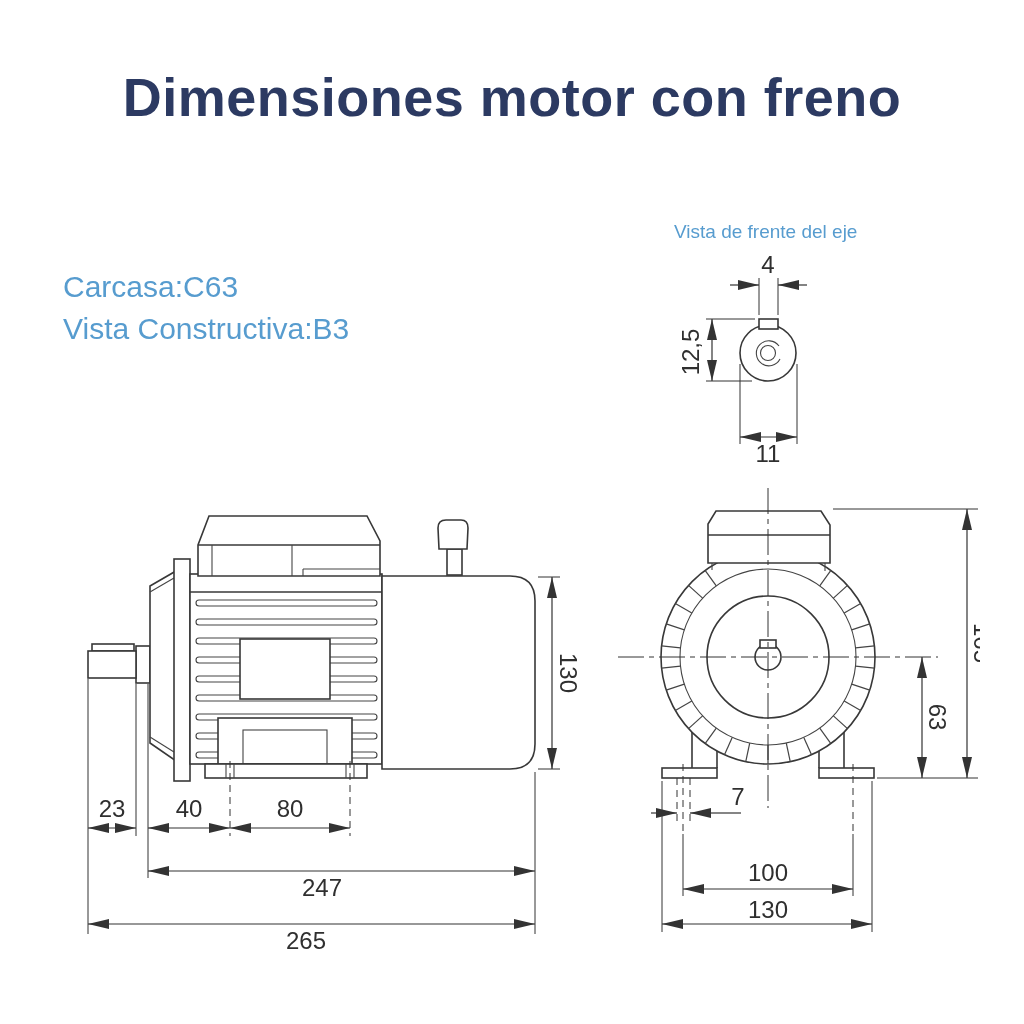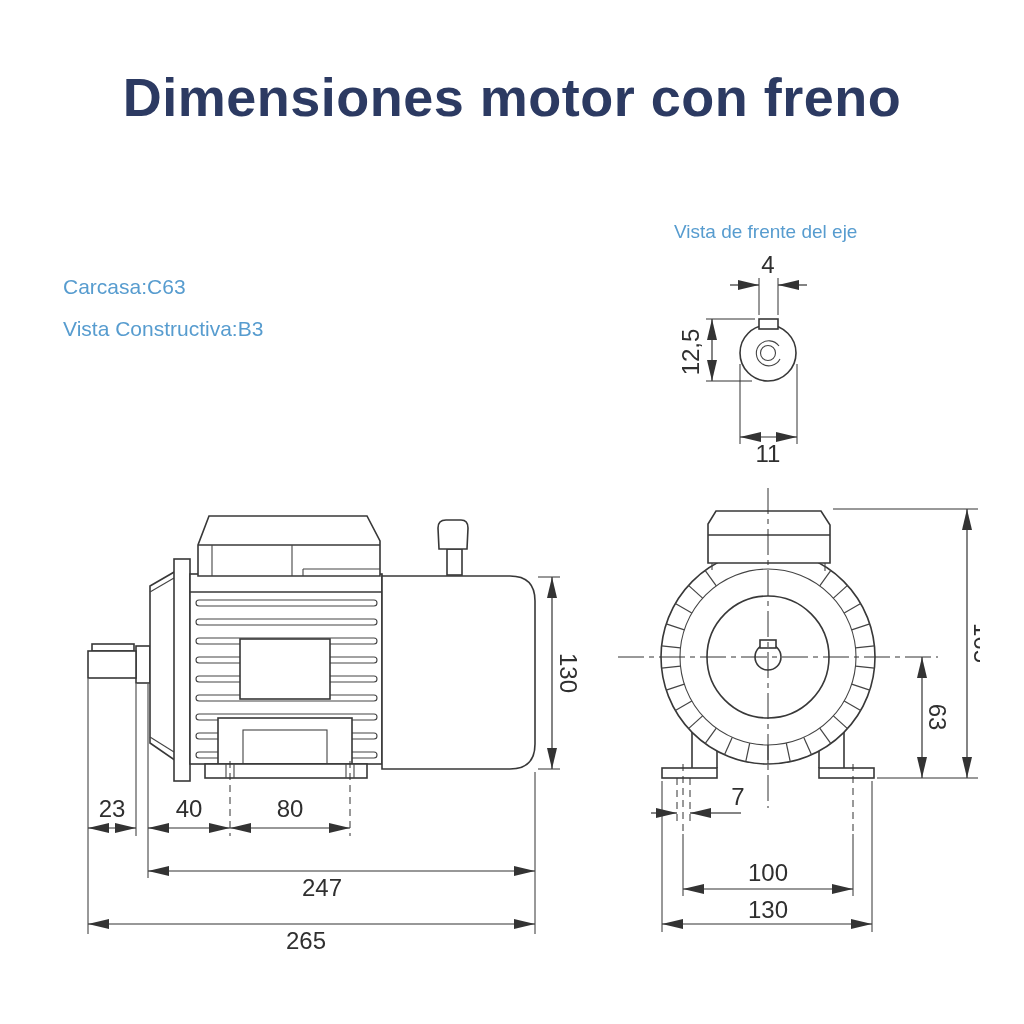--- a/index.html
+++ b/index.html
@@ -1,20 +1,20 @@
 <!DOCTYPE html>
 <html><head>
 <meta charset="utf-8">
 <style>
   html,body{margin:0;padding:0;background:#ffffff;}
   .page{position:relative;width:980px;height:1024px;background:#fff;overflow:hidden;
         font-family:"Liberation Sans", sans-serif;margin-top:16px;}
   .title{position:absolute;left:0;top:50px;width:1024px;text-align:center;
          font-size:54px;font-weight:600;letter-spacing:.5px;color:#2c3a62;}
-  .specs{position:absolute;left:63px;top:250px;font-size:21px;line-height:42px;color:#579ccf;}
+  .specs{position:absolute;left:63px;top:250px;font-size:30px;line-height:42px;color:#579ccf;}
   .specs .val{color:#579ccf;}
   svg{position:absolute;left:0;top:0;}
   svg text{font-family:"Liberation Sans", sans-serif;fill:#2f2f2f;font-size:24px;}
   text.cap{fill:#579ccf;font-size:19px;}
   .ln{stroke:#383838;stroke-width:1.6;fill:none;}
   .lnf{stroke:#383838;stroke-width:1.6;fill:#ffffff;}
   .thin{stroke:#444444;stroke-width:1.1;fill:#ffffff;}
   .det{stroke:#444444;stroke-width:1.1;fill:none;}
   .dim{stroke:#333333;stroke-width:1.2;fill:none;}
   .ext{stroke:#333333;stroke-width:1;fill:none;}

